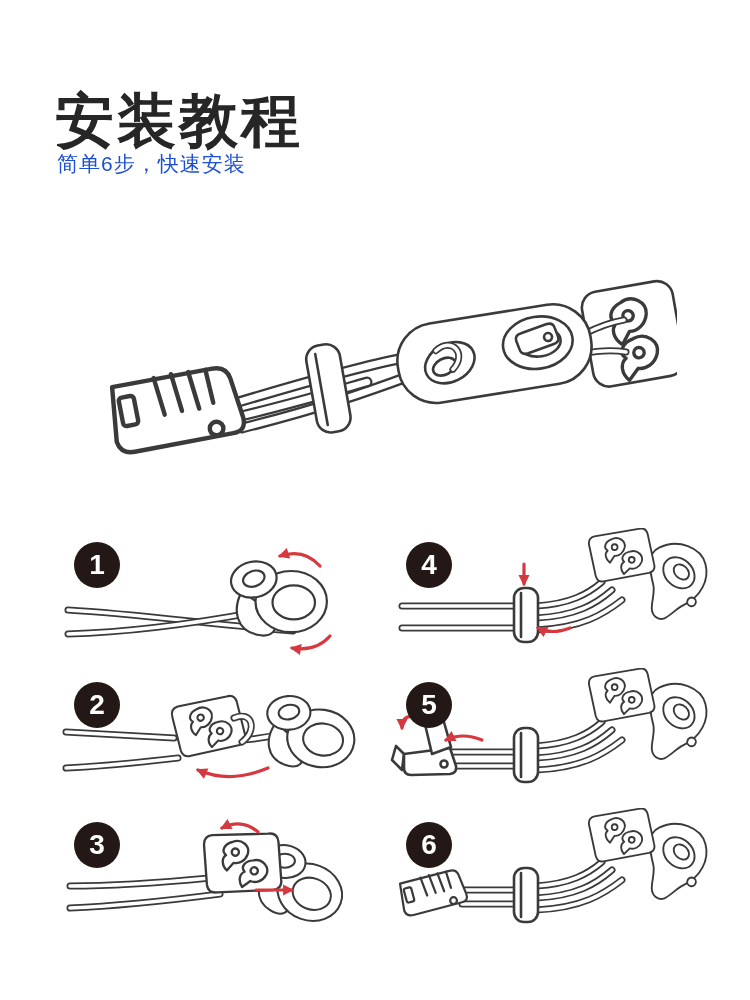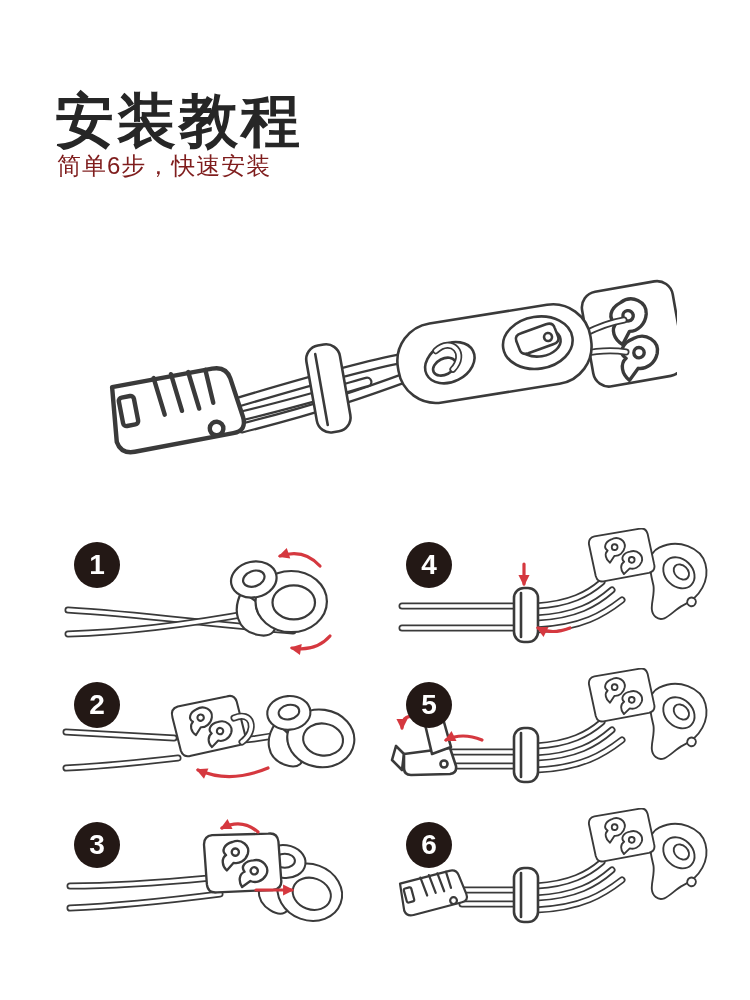--- a/index.html
+++ b/index.html
@@ -2,22 +2,22 @@
 <html><head>
 <meta charset="utf-8">
 <style>
   html,body{margin:0;padding:0;background:#ffffff;}
   body{width:750px;height:1000px;position:relative;overflow:hidden;
        font-family:"Liberation Sans","DejaVu Sans",sans-serif;color:#262626;}
   .page{position:absolute;inset:0;background:#ffffff;padding-left:45px;}
 
   .title{position:absolute;left:55px;top:48px;font-size:59px;font-weight:900;
          letter-spacing:3px;line-height:1.15;color:#262626;}
-  .subtitle{position:absolute;left:57px;top:150px;font-size:24px;font-weight:400;
-            letter-spacing:1px;color:#7f1d1d;}
+  .subtitle{position:absolute;left:57px;top:150px;font-size:21px;font-weight:400;
+            letter-spacing:1px;color:#1d4ed8;}
 
   .hero{position:absolute;left:92px;top:262px;width:585px;height:215px;}
 
   .steps{position:absolute;left:58px;top:528px;width:664px;
          display:grid;grid-template-columns:332px 332px;grid-auto-rows:140px;}
   .step{position:relative;margin:0;}
   .step svg{position:absolute;left:0;top:0;}
 
   .badge{position:absolute;left:16px;top:14px;width:46px;height:46px;border-radius:50%;
          background:#231815;color:#ffffff;display:flex;align-items:center;justify-content:center;

